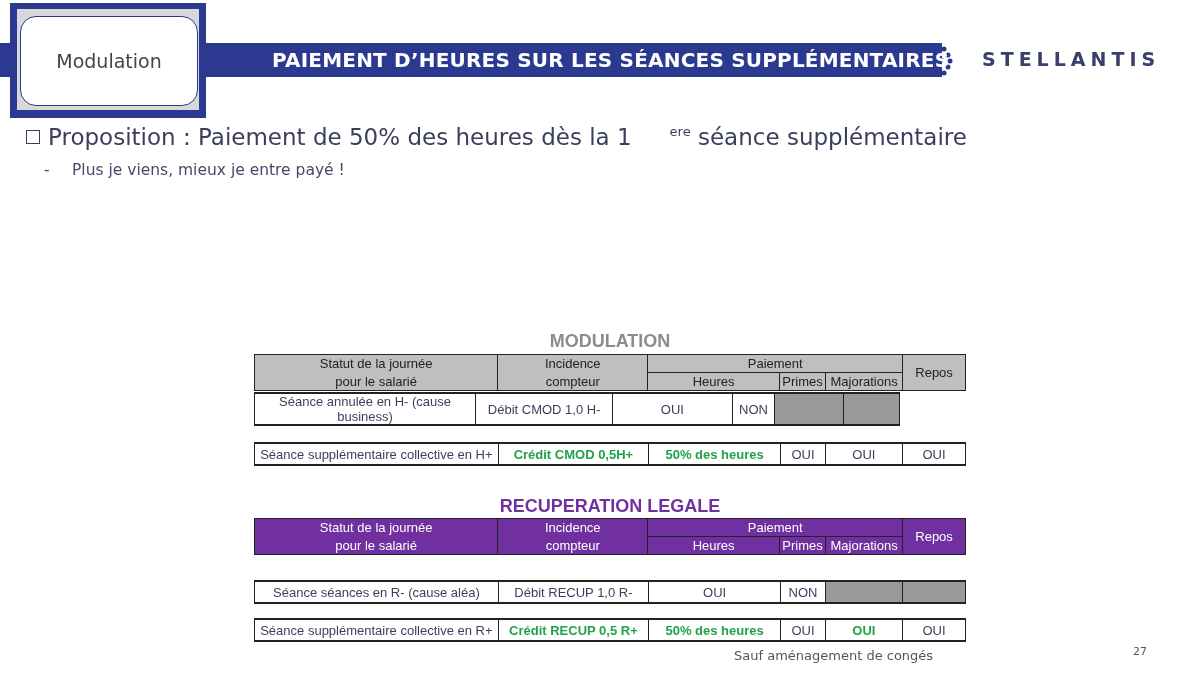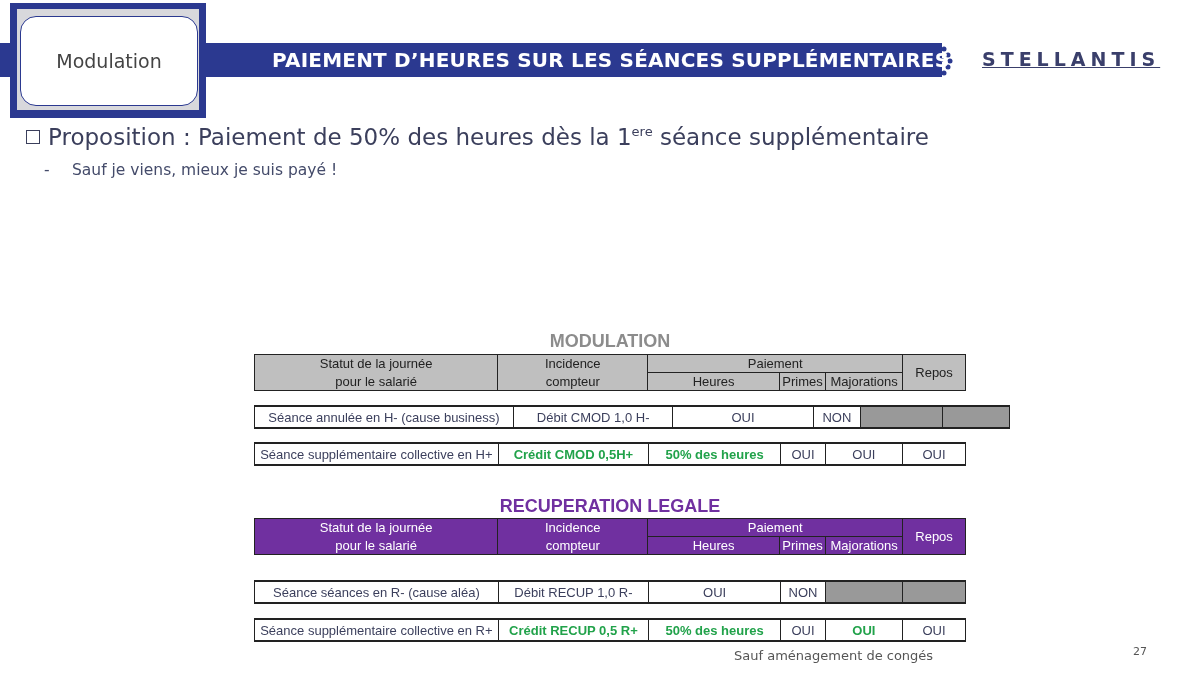--- a/index.html
+++ b/index.html
@@ -3,23 +3,23 @@
 <meta charset="utf-8">
 <style>
   * { margin:0; padding:0; box-sizing:border-box; }
   body { width:1200px; height:674px; background:#fff; position:relative; overflow:hidden; font-family:"DejaVu Sans", sans-serif; color:#3b3f5c; }
   .hdr-bar { position:absolute; left:0; top:43px; width:938px; height:34px; background:#2b3990; }
   .hdr-dots { position:absolute; left:938px; top:43px; width:22px; height:34px; }
   .tab-outer { position:absolute; left:10px; top:3px; width:196px; height:115px; background:#2b3990; }
   .tab-inner { position:absolute; left:17px; top:9px; width:182px; height:101px; background:#d8d8dc; }
   .tab-card { position:absolute; left:20px; top:16px; width:178px; height:90px; background:#fff; border:1.5px solid #2b3990; border-radius:16px; display:flex; align-items:center; justify-content:center; font-size:19px; color:#444; }
   .hdr-title { position:absolute; left:272px; top:48px; font-size:20px; font-weight:bold; color:#fff; letter-spacing:0.2px; }
-  .logo { position:absolute; left:982px; top:48px; font-size:19px; color:#3a3f6b; letter-spacing:5px; font-weight:bold;text-decoration:underline; }
+  .logo { position:absolute; left:982px; top:48px; font-size:19px; color:#3a3f6b; letter-spacing:5px; font-weight:bold; }
   .heading { position:absolute; left:26px; top:124px; font-size:23px; color:#3b3f5c; }
-  .heading sup { font-size:13px; }
+  .heading sup { font-size:13px;margin-left:38px; }
   .heading .box { display:inline-block; width:14px; height:14px; border:1.5px solid #3b3f5c; margin-right:8px; vertical-align:1px; }
   .bullets { position:absolute; left:40px; top:160px; width:1150px; font-size:15.5px; color:#444b6a; line-height:20px; }
   .bullets li { list-style:none; position:relative; padding-left:32px; margin-bottom:8px; }
   .bullets li::before { content:"-"; position:absolute; left:4px; top:0; }
   .t-title { position:absolute; font-family:"Liberation Sans", sans-serif; font-weight:bold; font-size:18px; text-align:center; width:720px; left:250px; }
   table { position:absolute; border-collapse:collapse; font-family:"Liberation Sans", sans-serif; font-size:13px; }
   td { border:1.5px solid #222; text-align:center; height:18px; padding:0 2px; }
   .hd td { color:#222; }
   .row td { height:22px; border-width:2px 1px; }
   .green { color:#21a24a; font-weight:bold; }
@@ -44,42 +44,42 @@
 <div class="tab-inner"></div>
 <div class="tab-card">Modulation</div>
 <div class="hdr-title">PAIEMENT D’HEURES SUR LES SÉANCES SUPPLÉMENTAIRES</div>
 <div class="logo">STELLANTIS</div>
 
 <div class="heading">
   <span class="box"></span><span>Proposition : Paiement de 50% des heures dès la 1</span><sup>ere</sup><span> séance supplémentaire</span>
 </div>
 
 <ul class="bullets">
-  <li>Sauf je viens, mieux je suis payé !</li>
+  <li>Plus je viens, mieux je entre payé !</li>
 </ul>
 
 <div class="t-title" style="top:331px;color:#8c8c8c">MODULATION</div>
 <table style="left:254px;top:354px;width:712px;">
   <tbody>
       <tr class="hd" style="background:#bfbfbf">
     <td style="width:240px;border-bottom:none">Statut de la journée</td>
     <td style="width:148px;border-bottom:none">Incidence</td>
     <td colspan="3">Paiement</td>
     <td rowspan="2" style="width:62px">Repos</td>
   </tr>
   <tr class="hd" style="background:#bfbfbf">
     <td style="border-top:none">pour le salarié</td>
     <td style="border-top:none">compteur</td>
     <td style="width:130px">Heures</td>
     <td style="width:44px">Primes</td>
     <td style="width:76px">Majorations</td>
   </tr>
 </tbody>
   </table>
-<table style="left:254px;top:405px;width:756px;">
+<table style="left:254px;top:392px;width:646px;">
   <tbody>
       <tr class="row">
     <td style="width:240px">Séance annulée en H- (cause business)</td>
     <td style="width:148px">Débit CMOD 1,0 H-</td>
     <td style="width:130px">OUI</td>
     <td style="width:44px">NON</td>
     <td style="width:76px" class="filled"></td>
     <td style="width:62px" class="filled"></td>
   </tr>
 </tbody>

